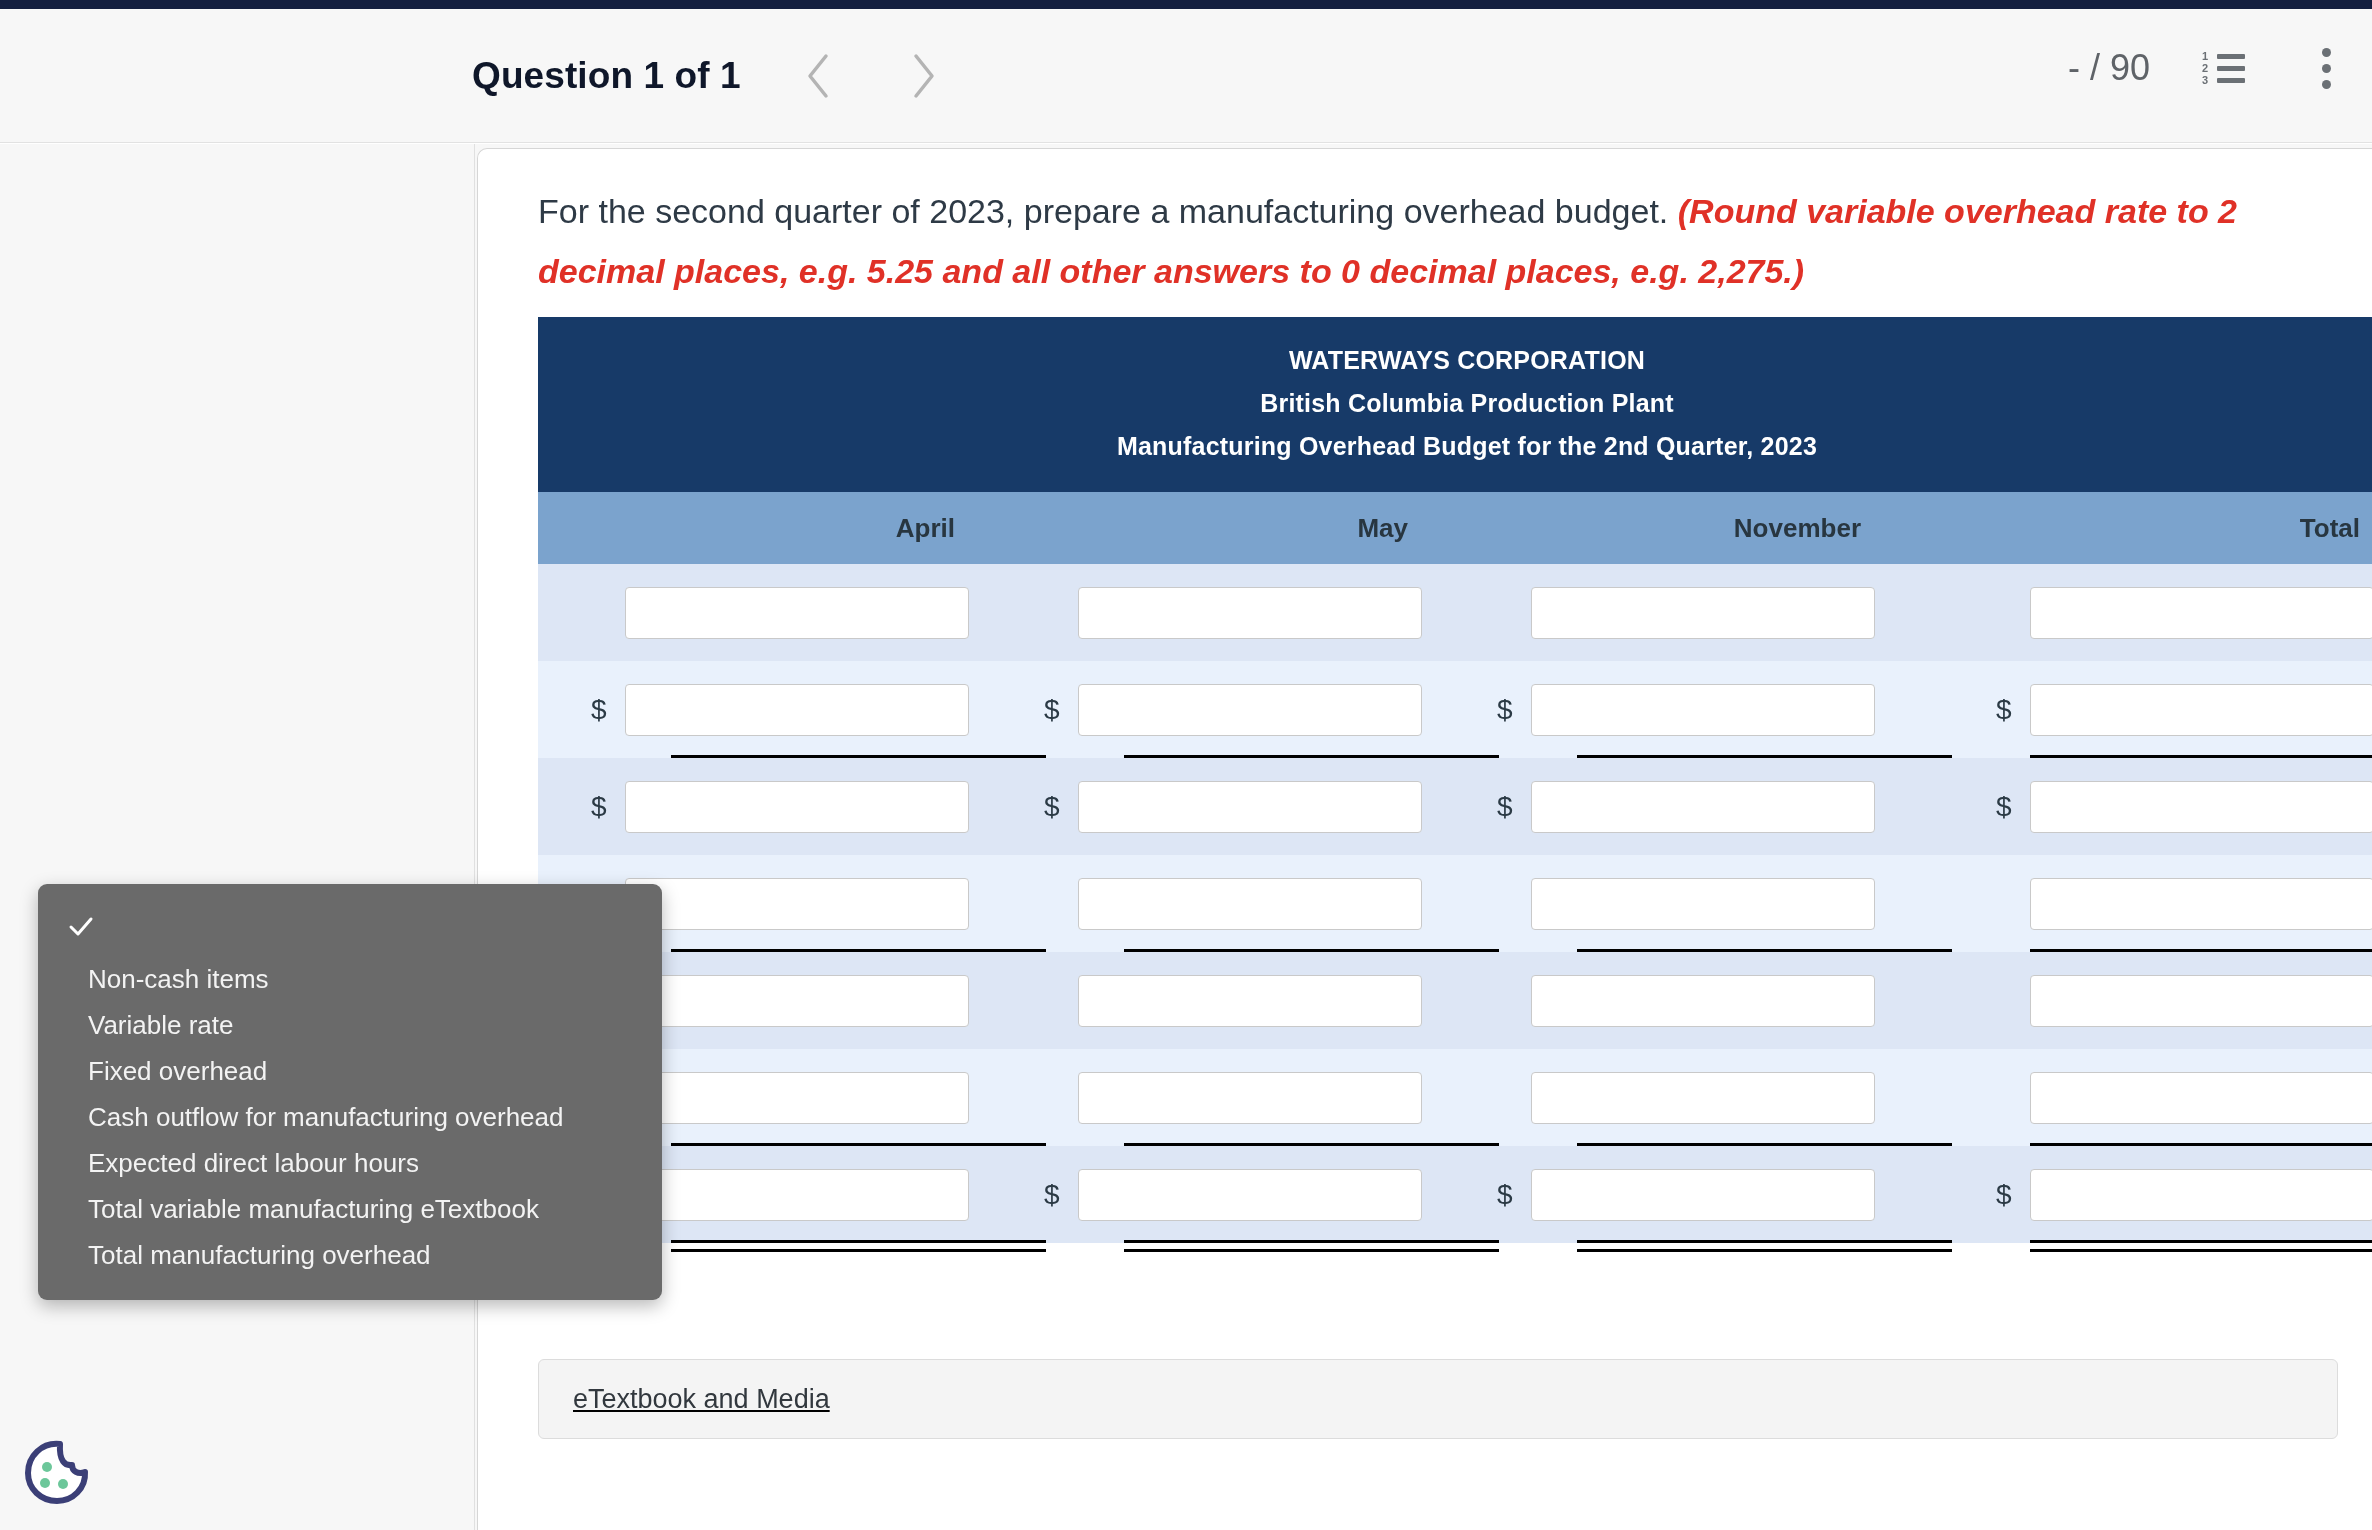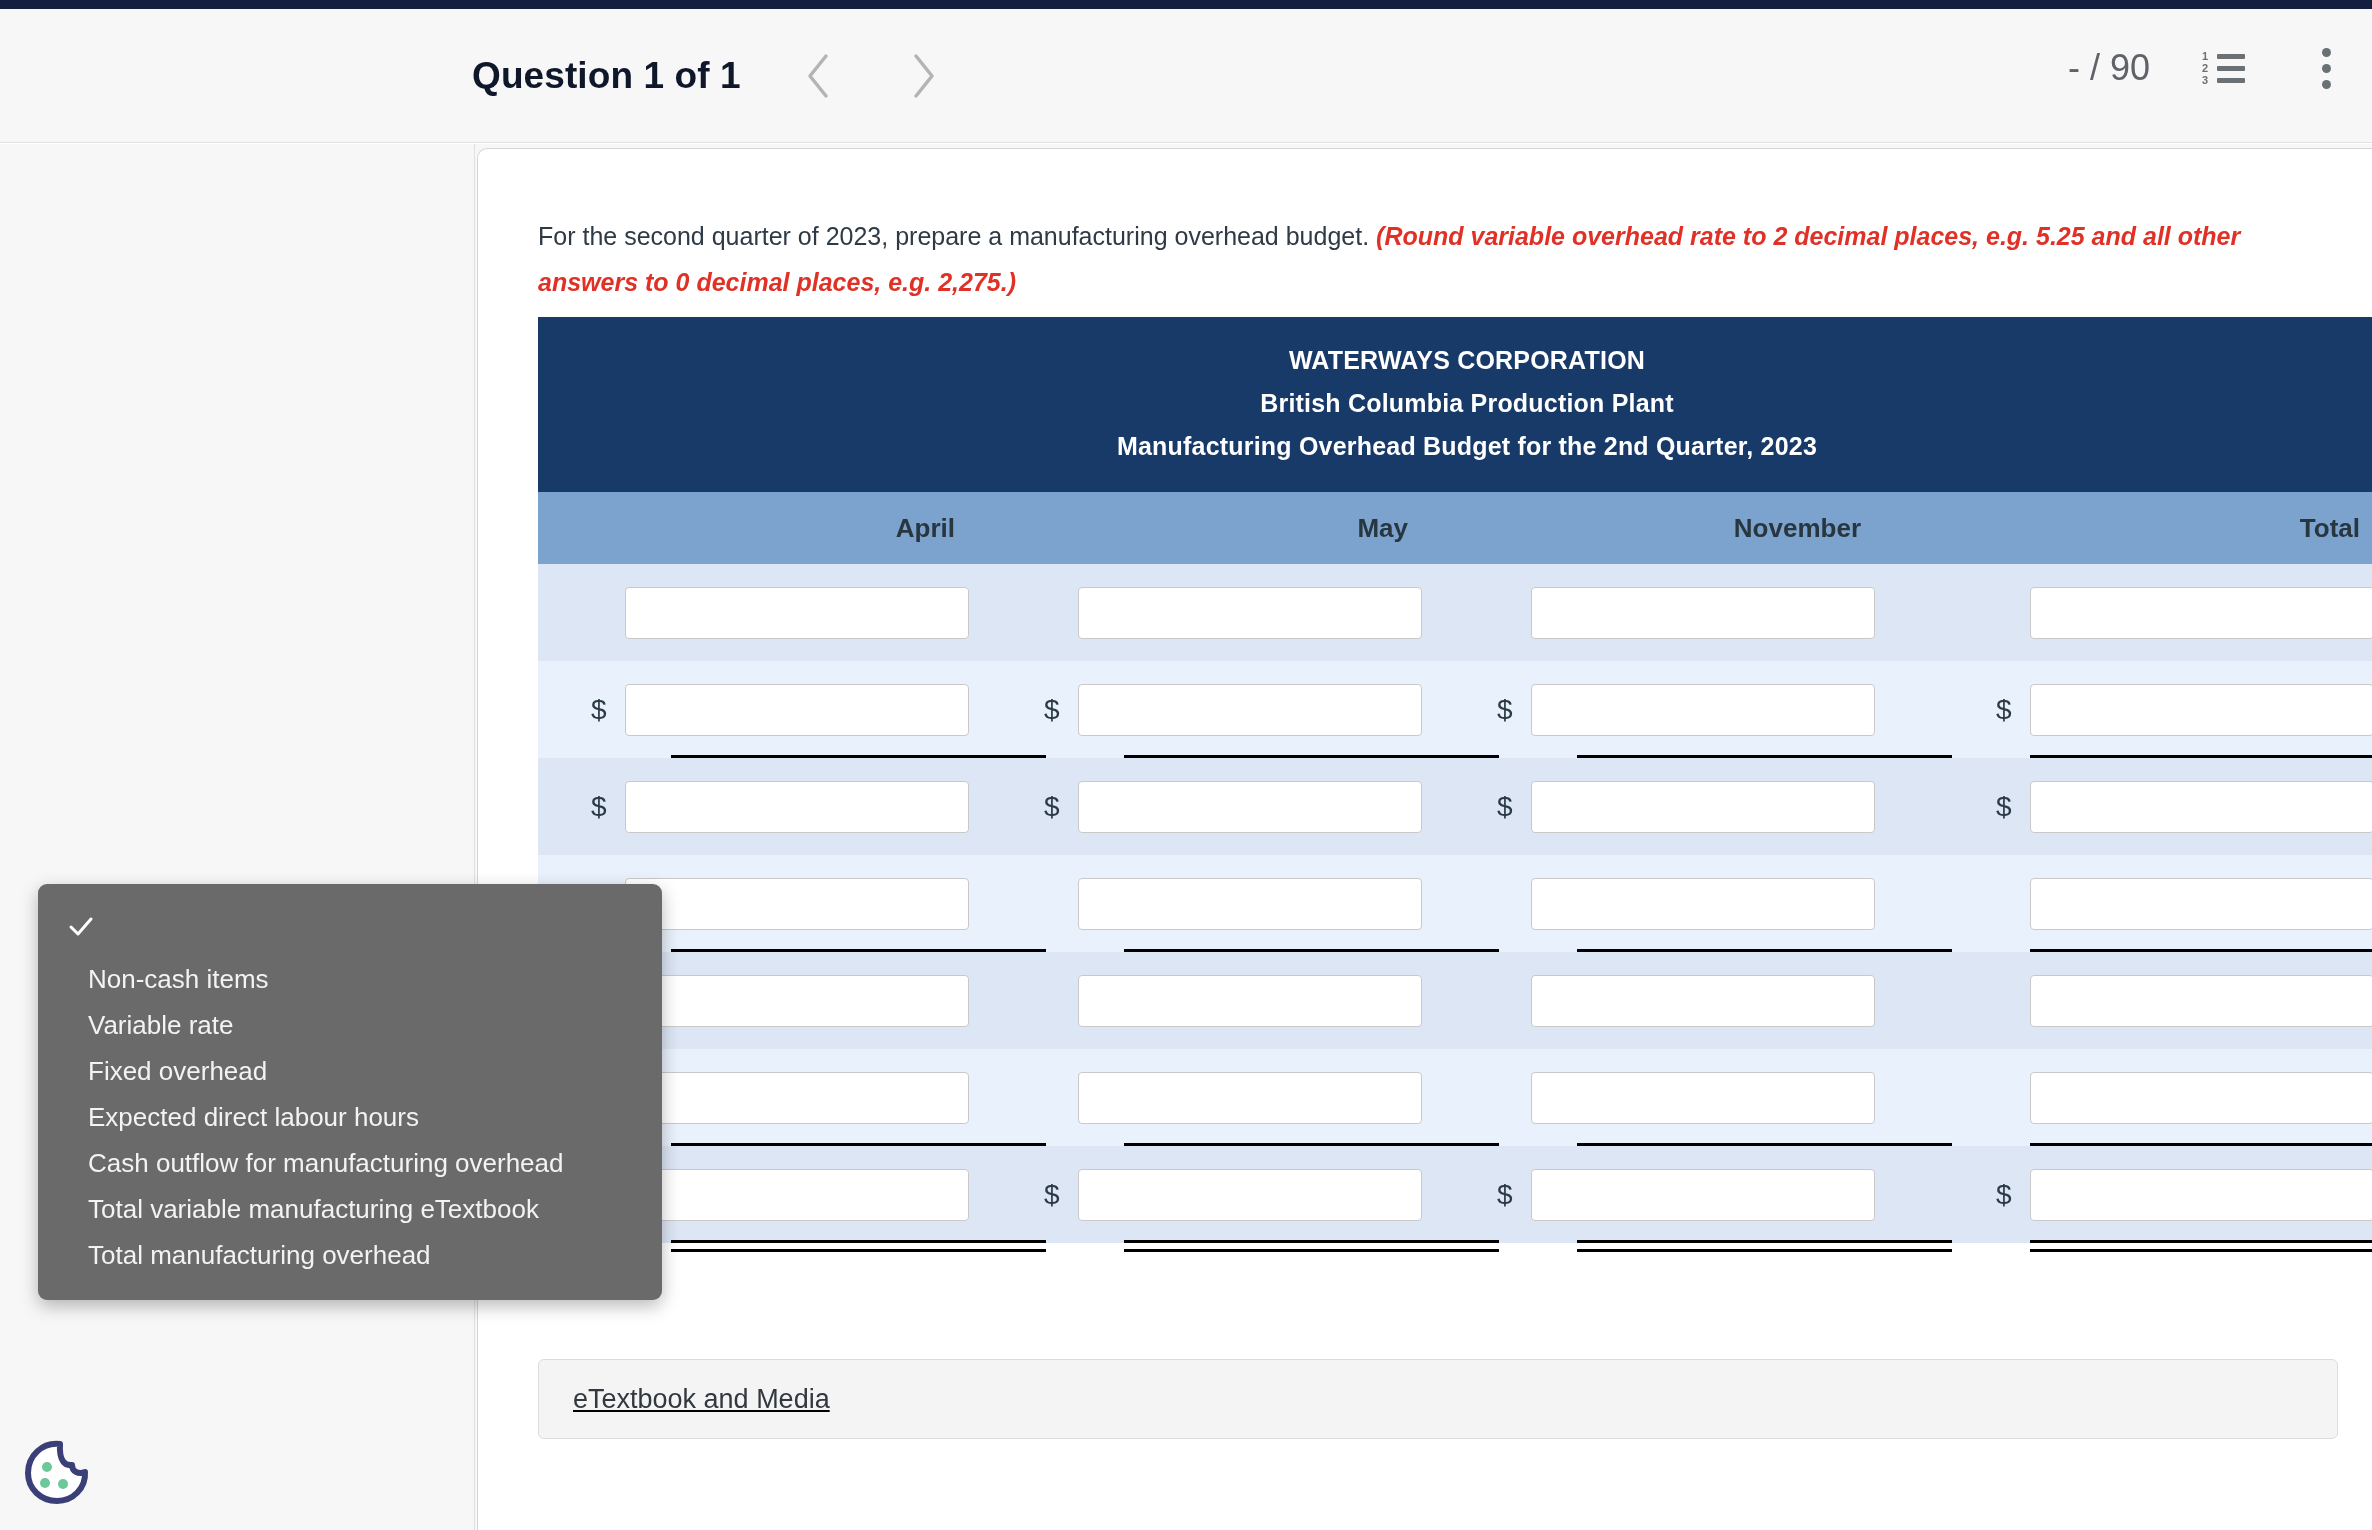--- a/index.html
+++ b/index.html
@@ -129,24 +129,23 @@
     border-bottom: none;
     border-top-left-radius: 10px;
     overflow: hidden;
   }
 
   .prompt {
     position: absolute;
     top: 32px;
     left: 60px;
     width: 1730px;
-    font-size: 25px;
-    line-height: 46px;
+    font-size: 34px;
+    line-height: 60px;
     color: #2e3a46;
-    margin-top: 32px;
   }
   .prompt .emph {
     color: #e03127;
     font-style: italic;
     font-weight: bold;
   }
 
   
   .budget-table {
     position: absolute;
@@ -557,22 +556,22 @@
   <div class="dd-check">
     <span>
       <svg width="30" height="30" viewBox="0 0 30 30" fill="none">
         <path d="M5 15 L12 22 L25 7" stroke="#ffffff" stroke-width="3" fill="none" stroke-linecap="round" stroke-linejoin="round"></path>
       </svg>
     </span>
   </div>
   <div class="dd-item">Non-cash items</div>
   <div class="dd-item">Variable rate</div>
   <div class="dd-item">Fixed overhead</div>
+  <div class="dd-item">Cash outflow for manufacturing overhead</div>
   <div class="dd-item">Expected direct labour hours</div>
-  <div class="dd-item">Cash outflow for manufacturing overhead</div>
   <div class="dd-item">Total variable manufacturing eTextbook</div>
   <div class="dd-item">Total manufacturing overhead</div>
 </div>
 
 <div class="cookie">
   <span>
     <svg width="72" height="72" viewBox="0 0 72 72" fill="none">
       <path d="M40 8 C22 6 8 20 8 37 C8 53 21 65 37 65 C53 65 66 52 65 36 C58 39 52 35 52 29 C45 30 39 25 40 8 Z" fill="#ffffff" stroke="#3b3f77" stroke-width="6" stroke-linejoin="round"></path>
       <circle cx="27" cy="31" r="5" fill="#6cc79a"></circle>
       <circle cx="25" cy="47" r="5" fill="#6cc79a"></circle>

